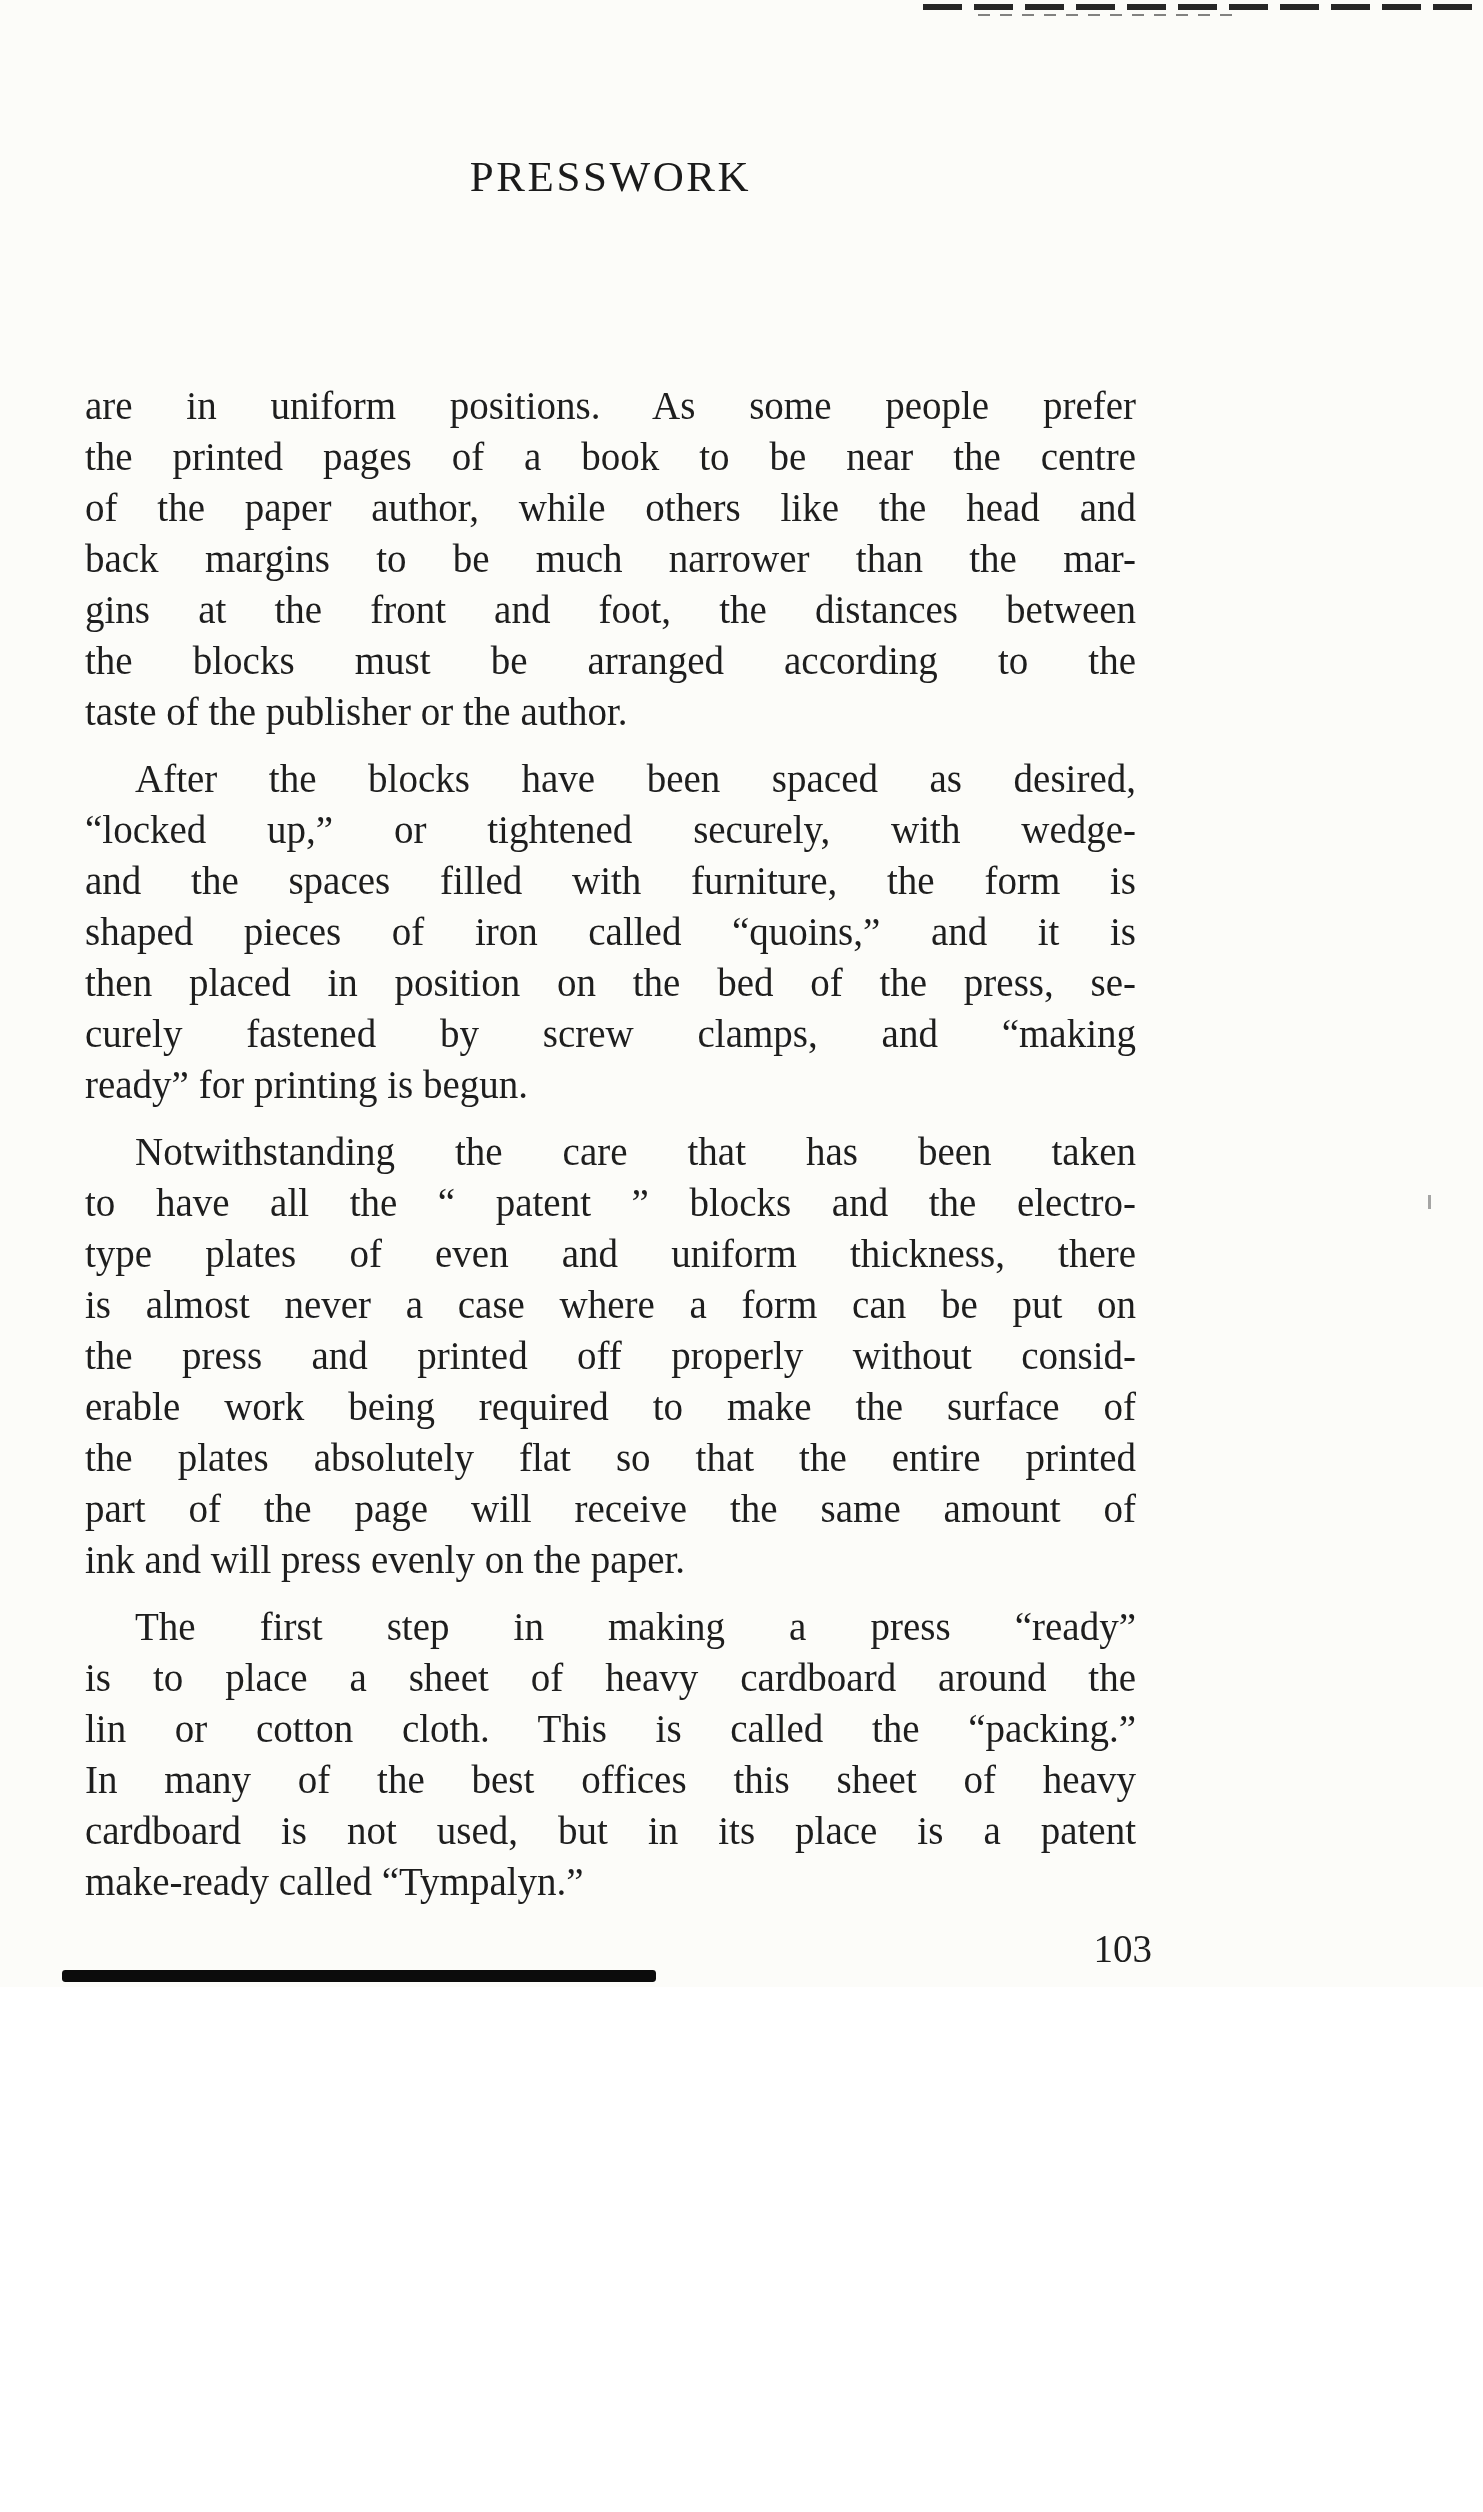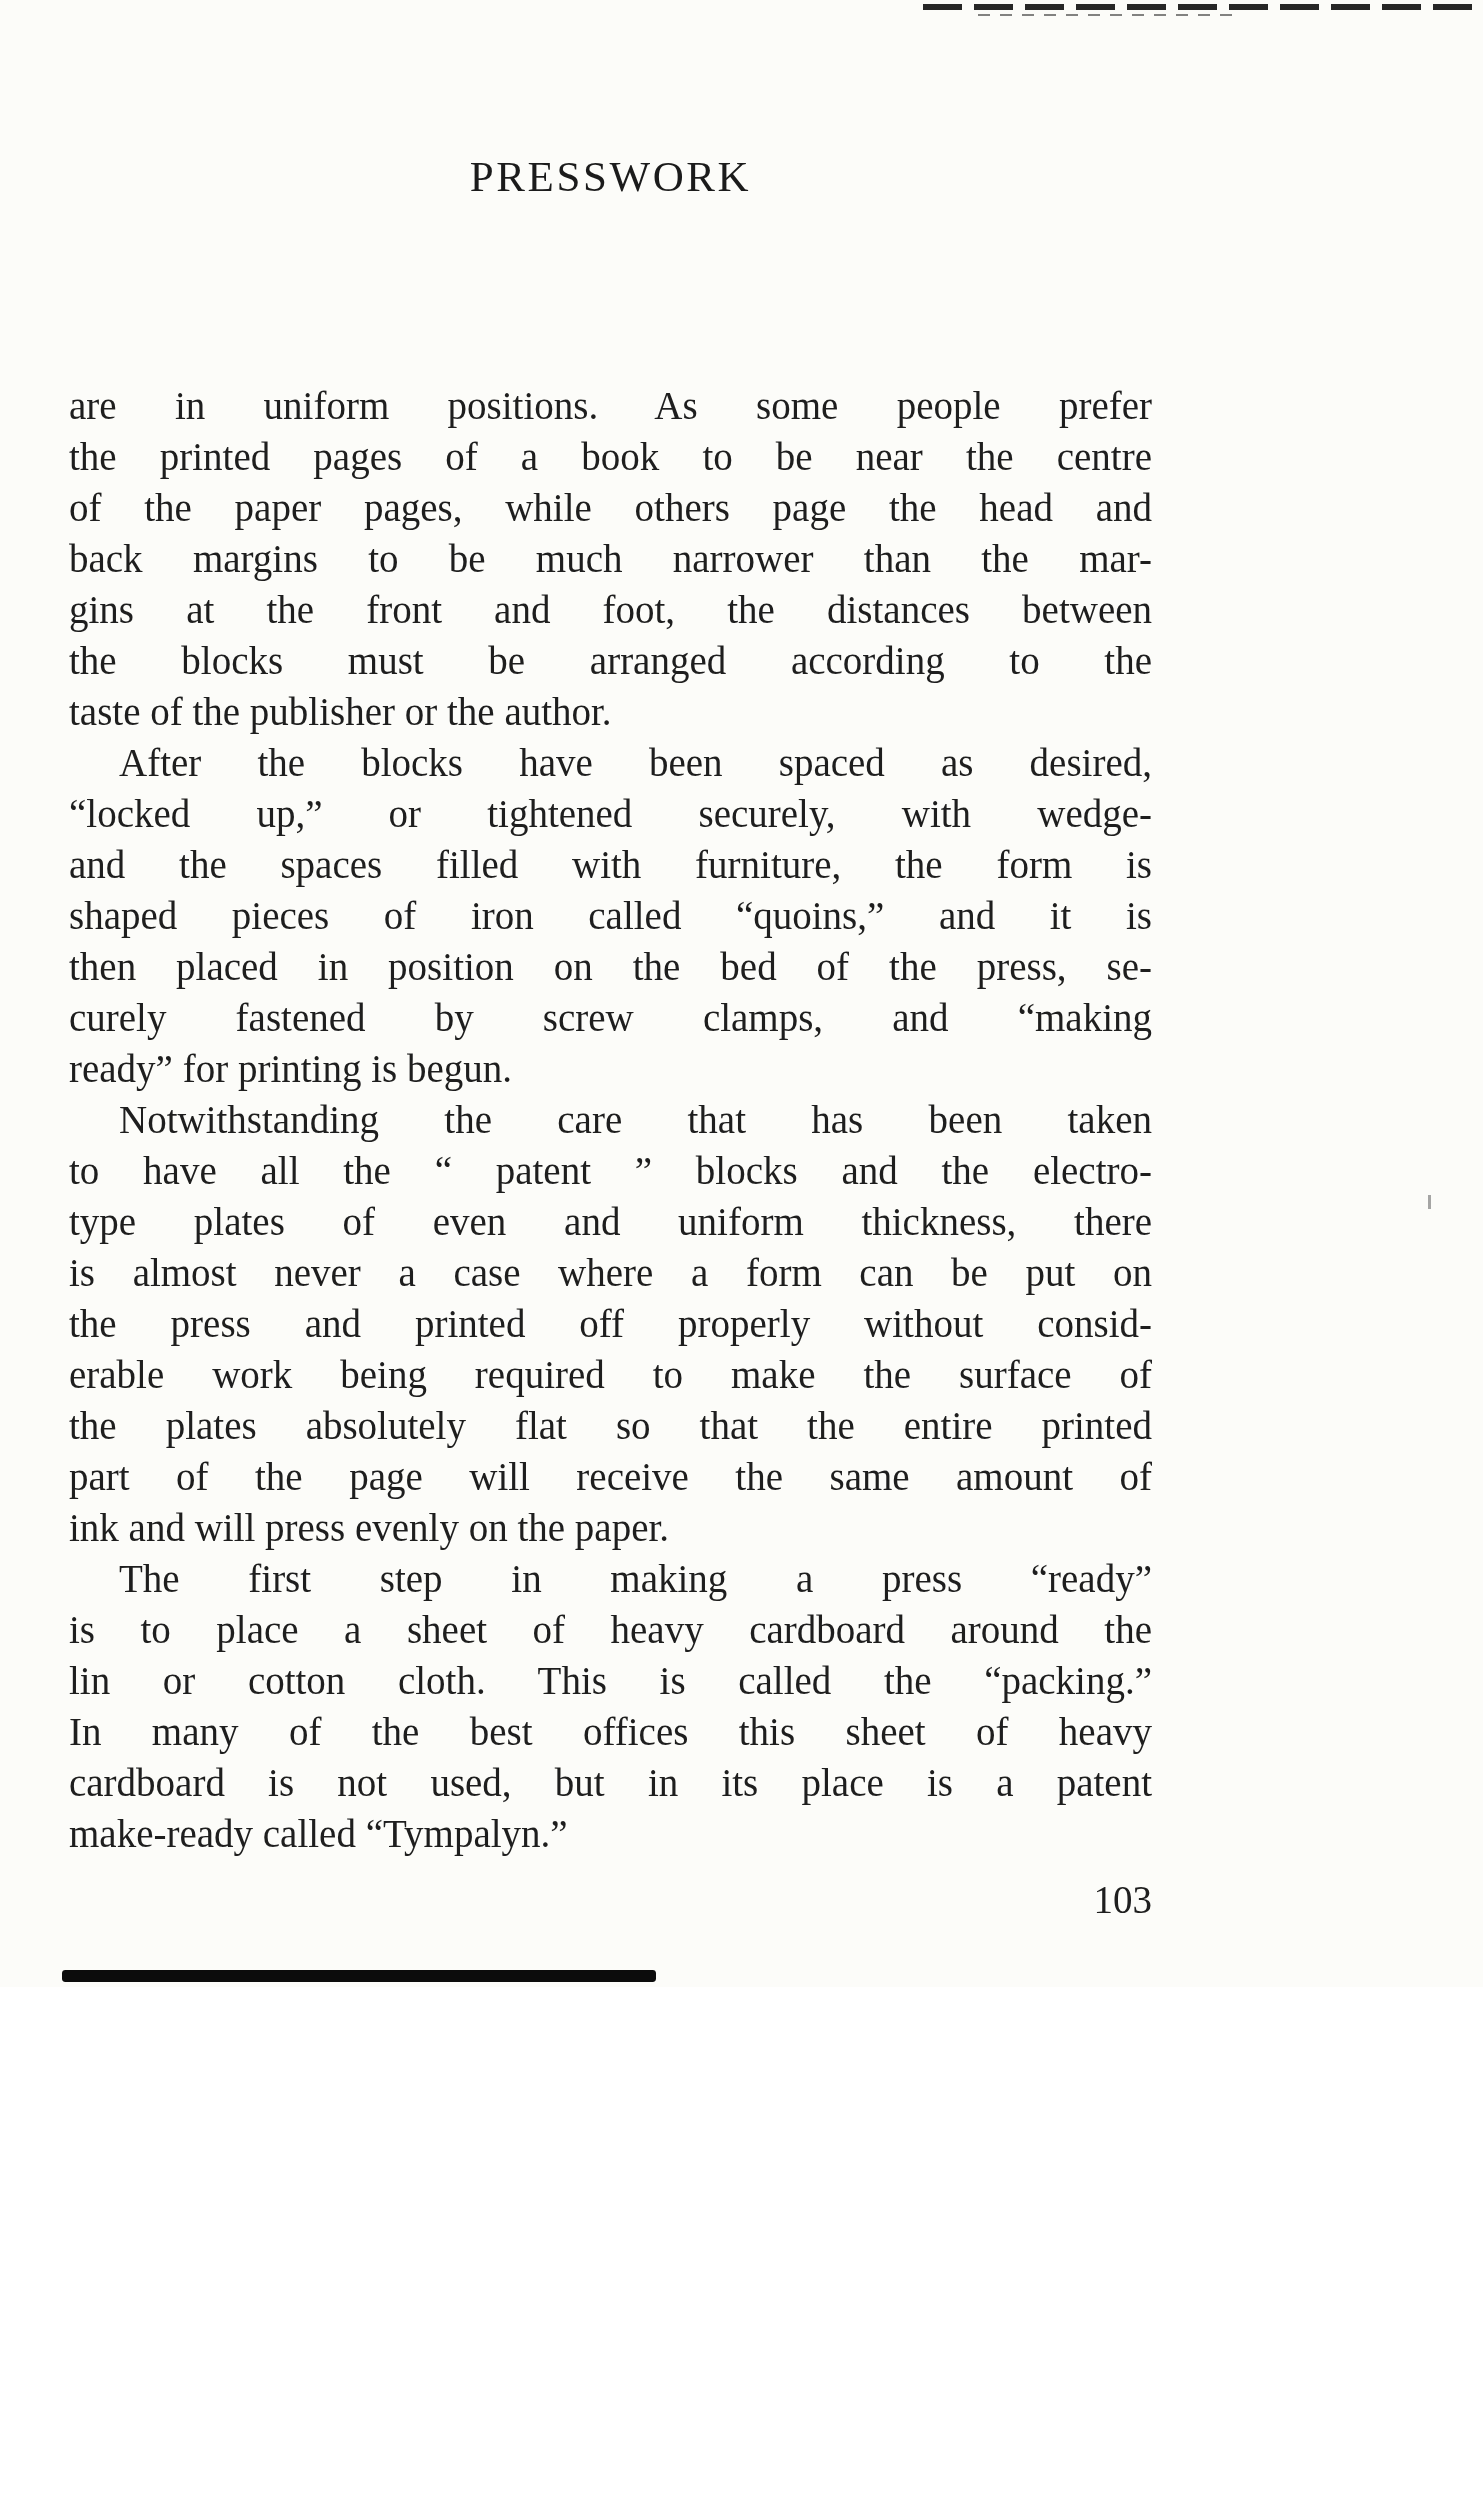--- a/index.html
+++ b/index.html
@@ -31,21 +31,21 @@
     letter-spacing: 2.6px;
     line-height: 48px;
     color: #1b1b1b;
   }
   .body-text {
     margin-top: 179px;
     font-size: 39px;
     line-height: 51px;
   }
   .paragraph {
-    margin: 0;
+    margin: 16px;
   }
   .line {
     text-align: justify;
     text-align-last: justify;
     white-space: normal;
   }
   .line.last {
     text-align-last: left;
   }
   .line.indent {
@@ -106,21 +106,21 @@
   <div class="artifact-top"></div>
   <div class="artifact-top2"></div>
 
   <div class="content">
     <h1 class="header">PRESSWORK</h1>
 
     <div class="body-text">
         <div class="paragraph">
           <div class="line">are in uniform positions.  As some people prefer</div>
           <div class="line">the printed pages of a book to be near the centre</div>
-          <div class="line">of the paper pages, while others page the head and</div>
+          <div class="line">of the paper author, while others like the head and</div>
           <div class="line">back margins to be much narrower than the mar-</div>
           <div class="line">gins at the front and foot, the distances between</div>
           <div class="line">the blocks must be arranged according to the</div>
           <div class="line last">taste of the publisher or the author.</div>
         </div>
         <div class="paragraph">
           <div class="line indent">After the blocks have been spaced as desired,</div>
           <div class="line">“locked up,” or tightened securely, with wedge-</div>
           <div class="line">and the spaces filled with furniture, the form is</div>
           <div class="line">shaped pieces of iron called “quoins,” and it is</div>

